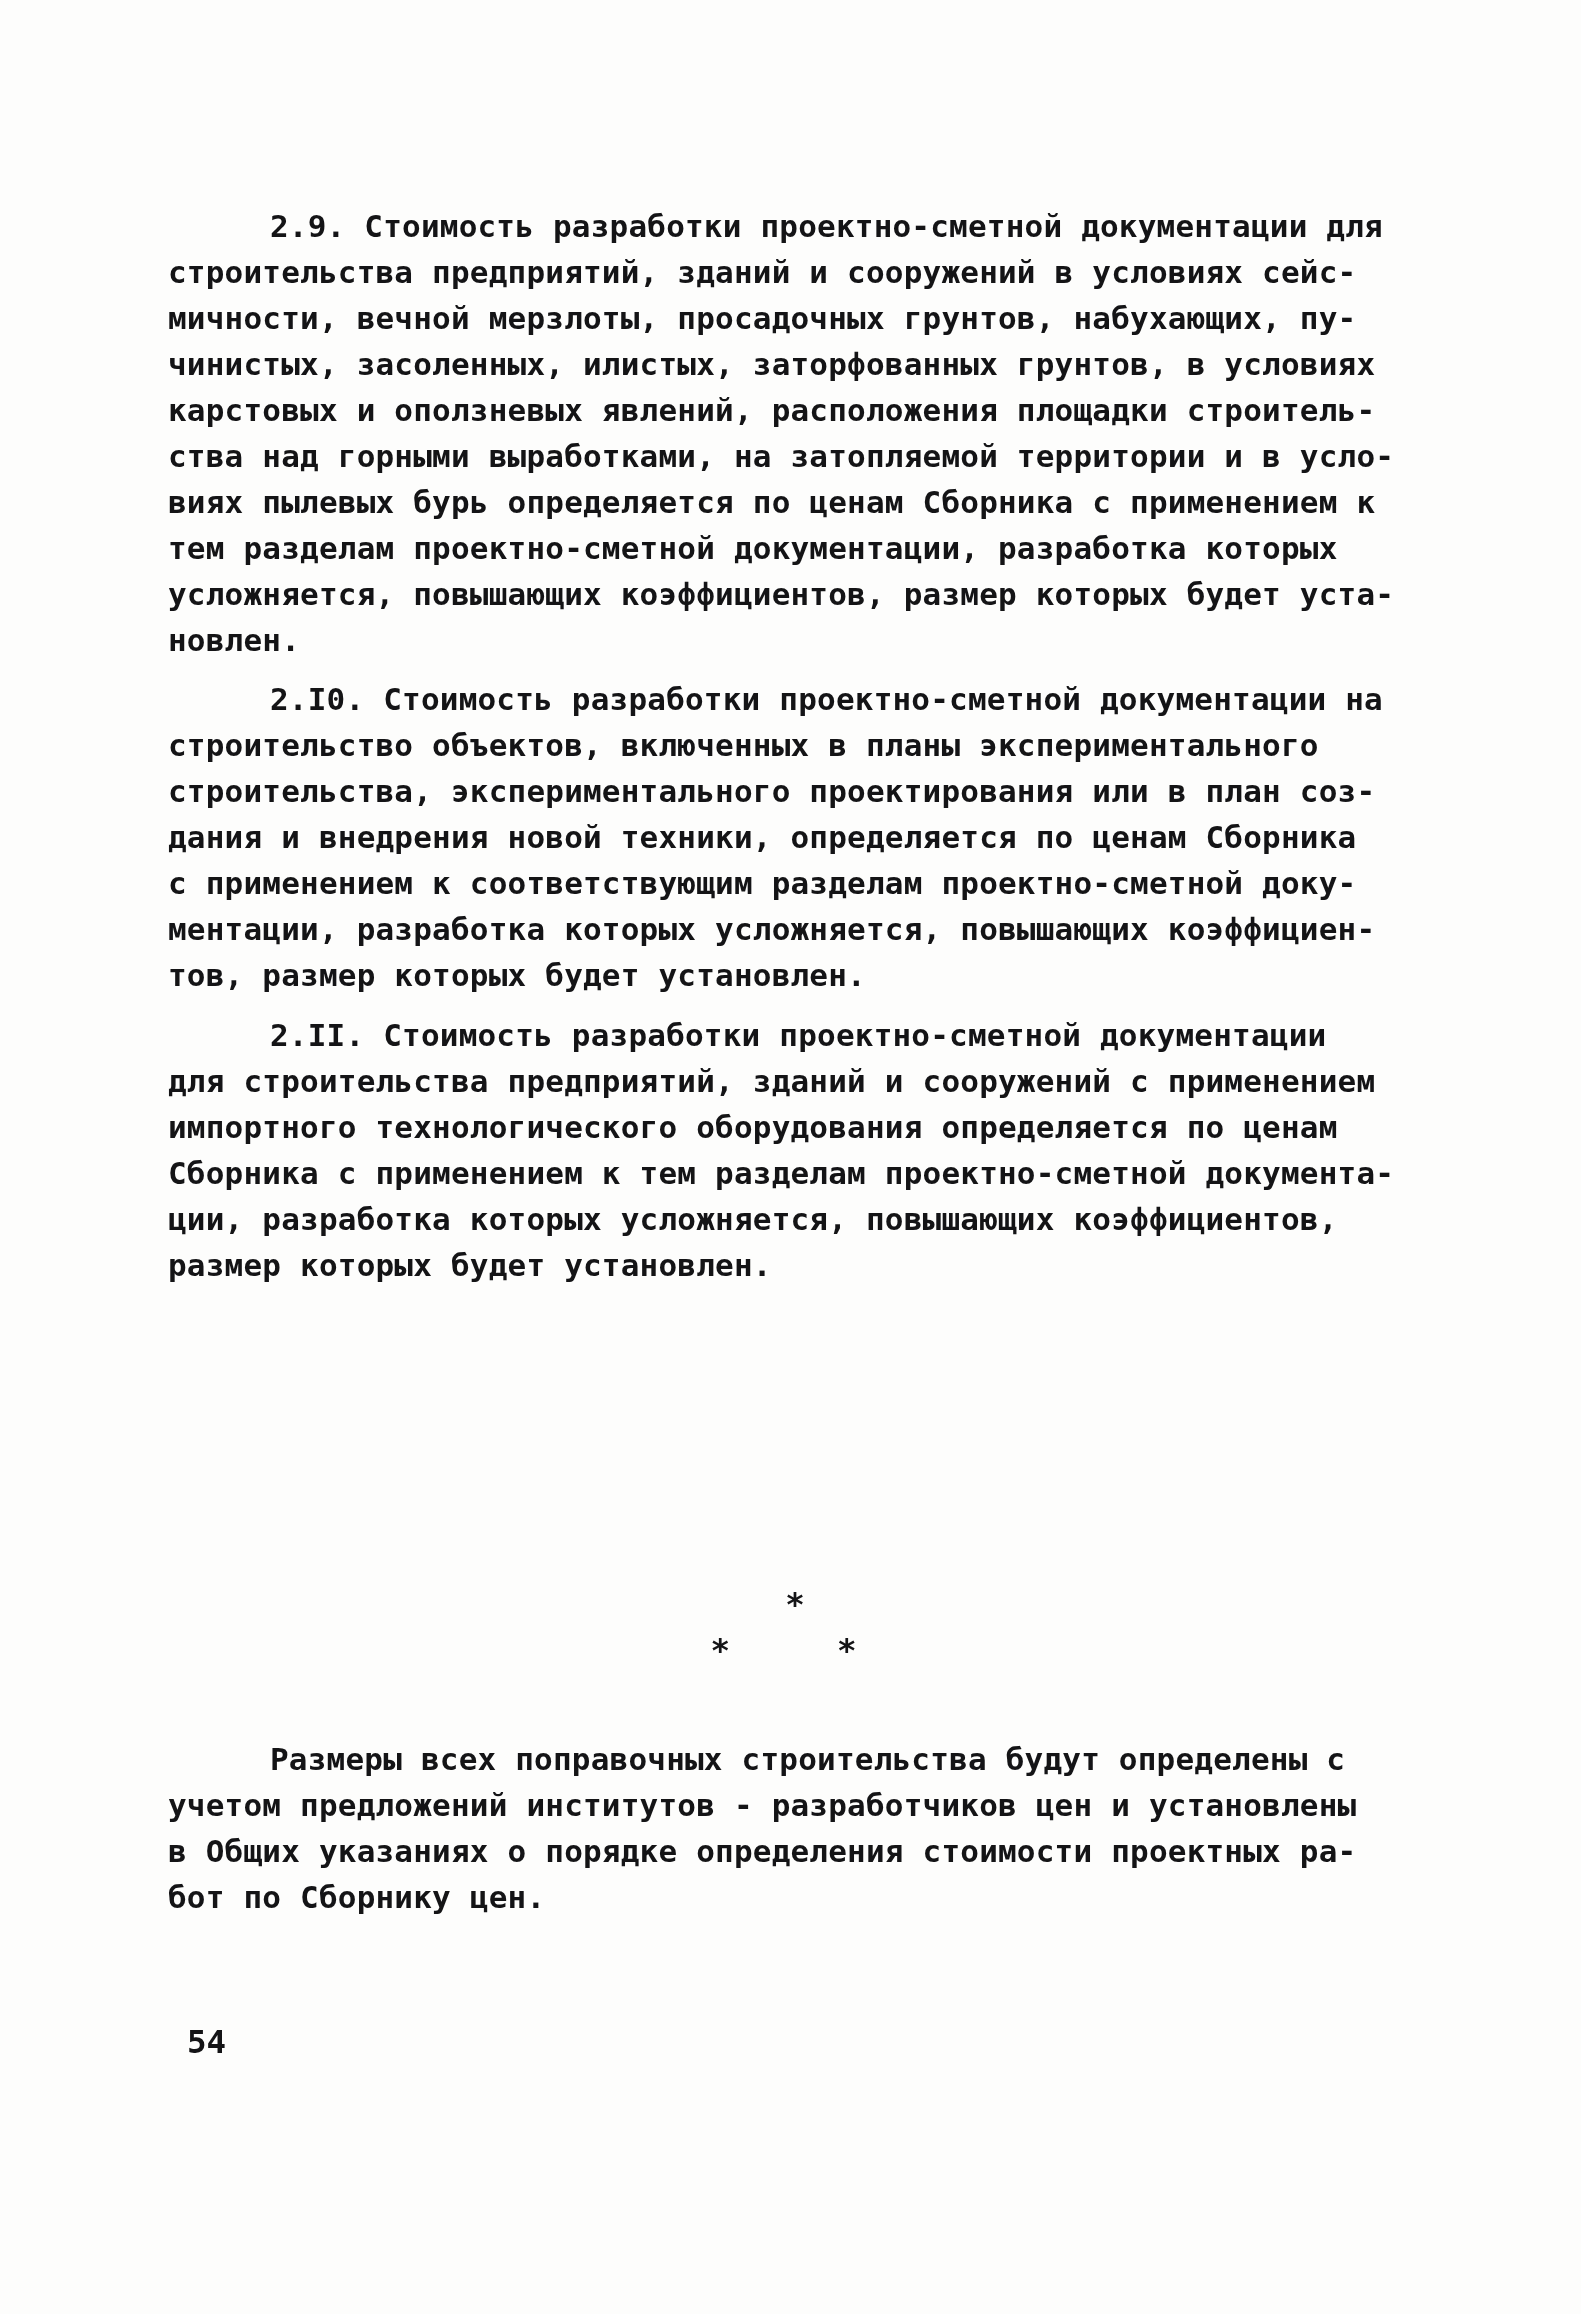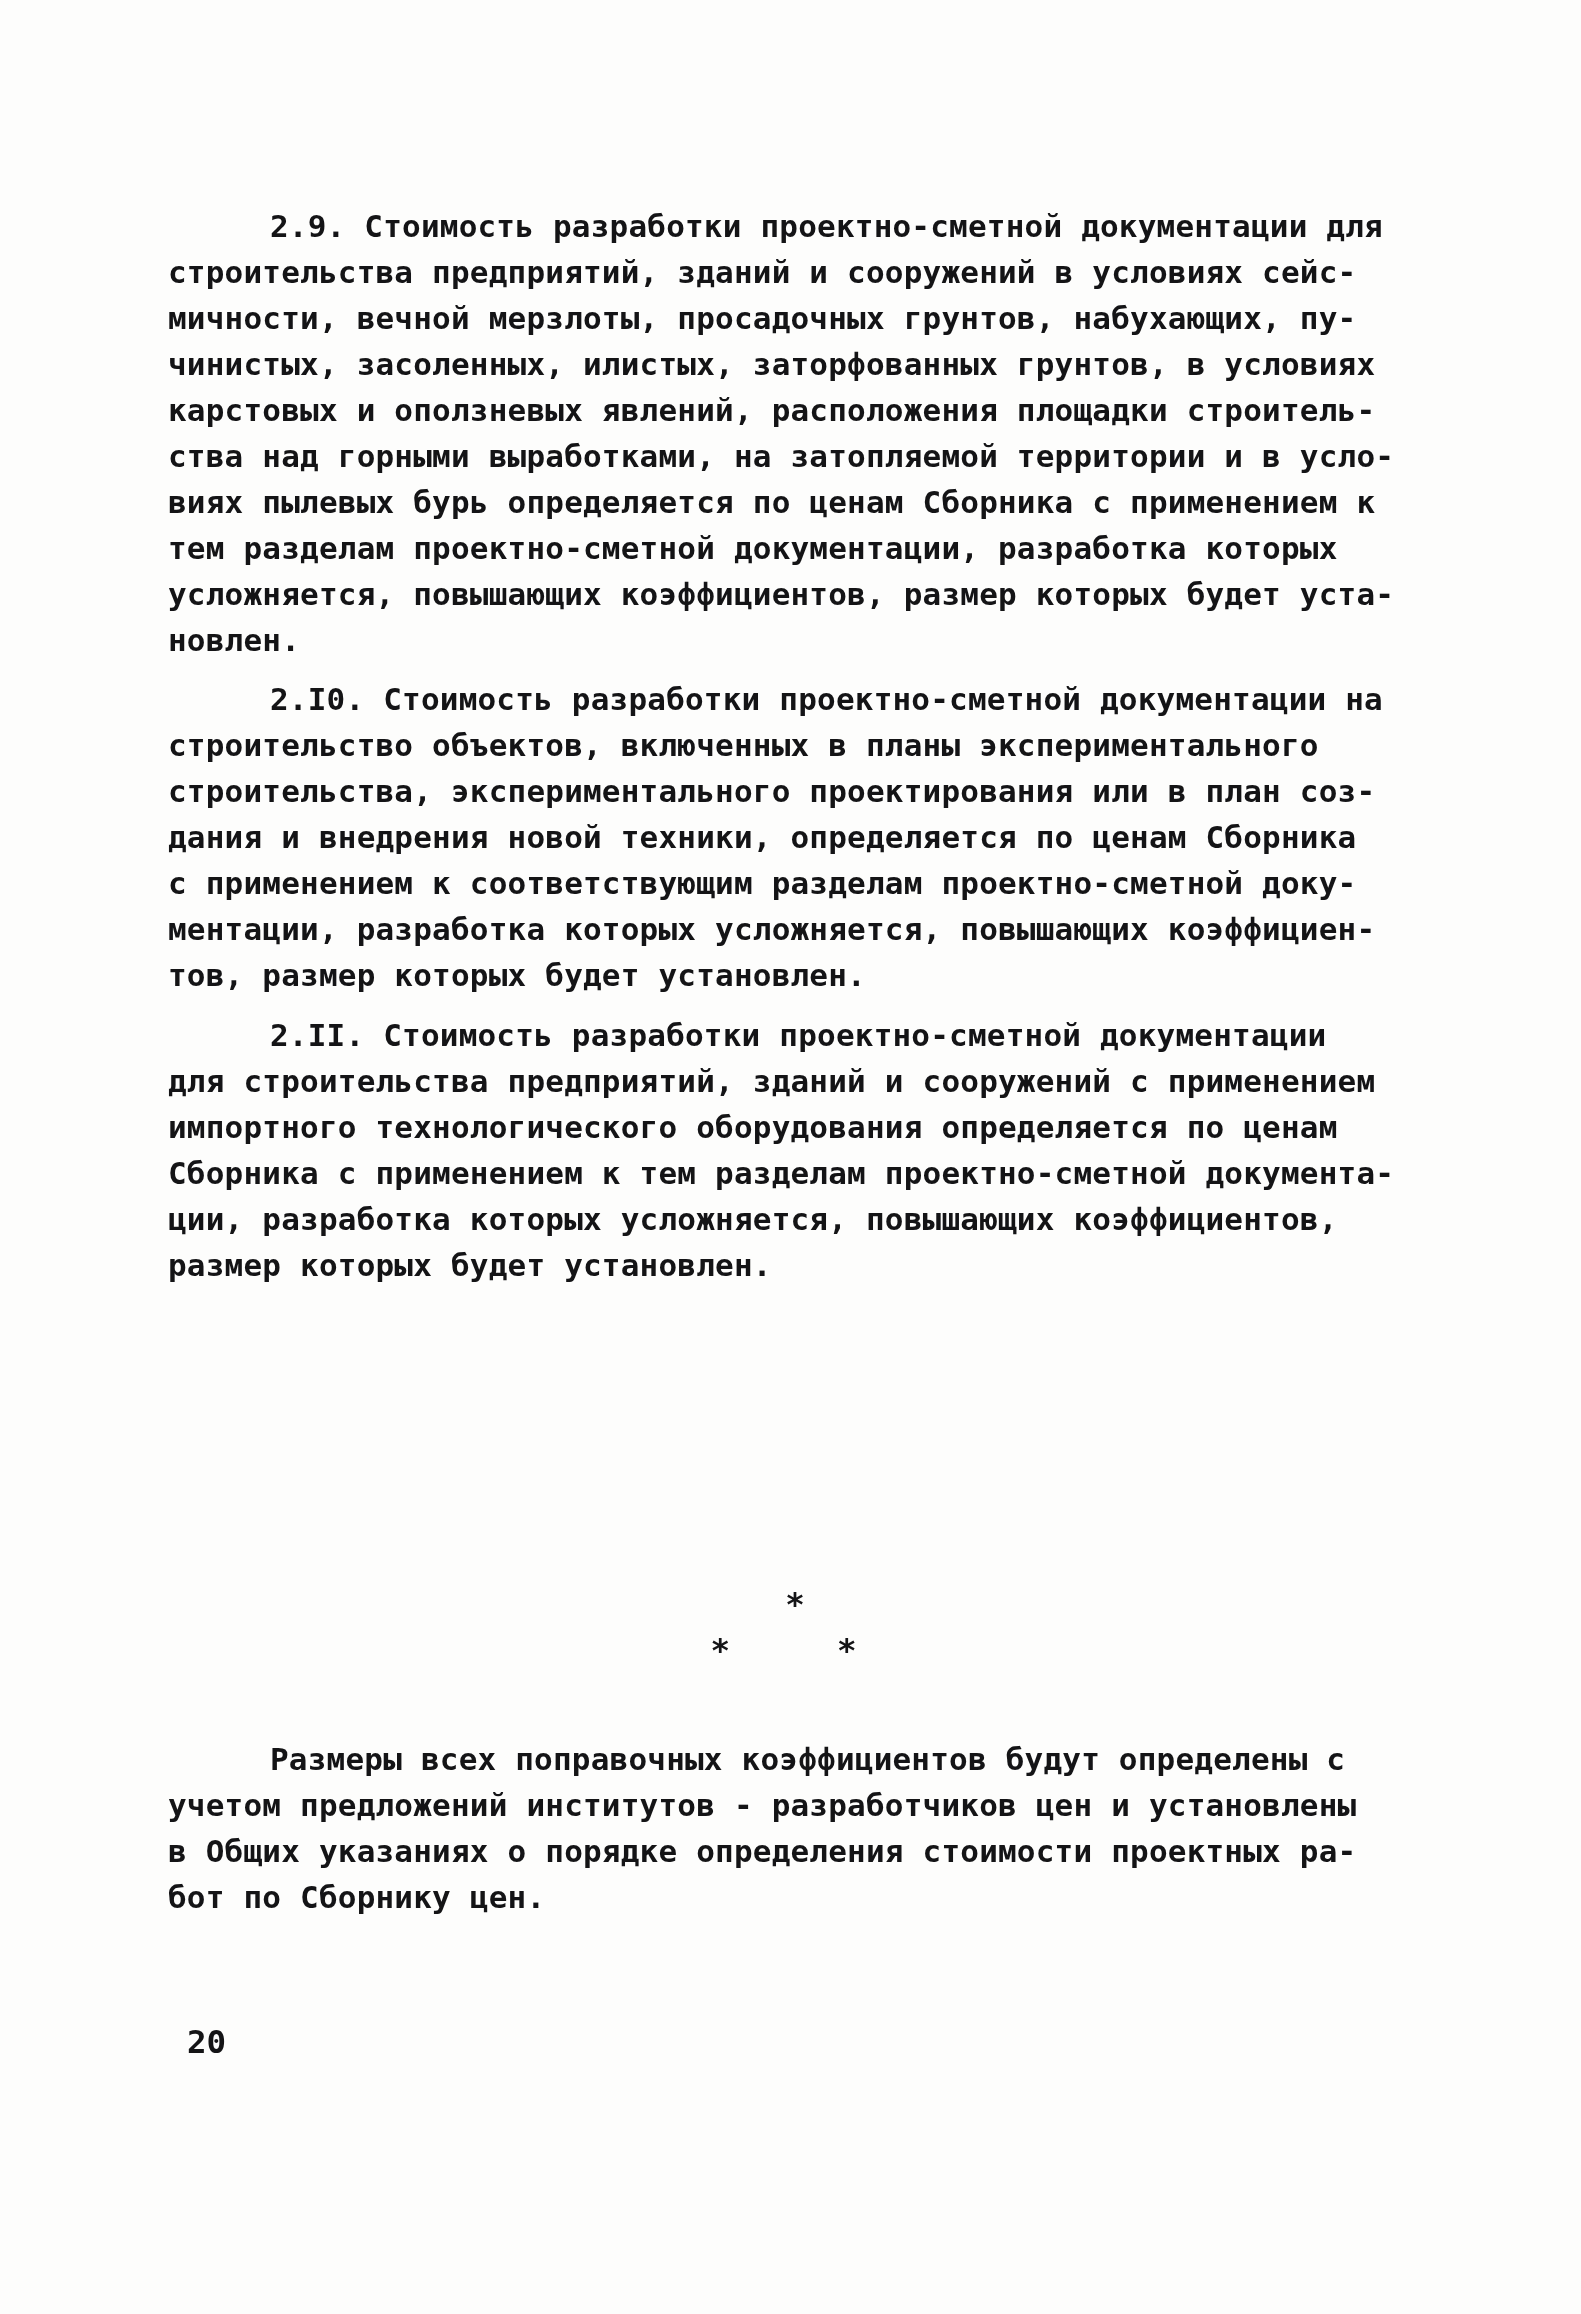--- a/index.html
+++ b/index.html
@@ -104,22 +104,22 @@
     <div class="separator">
       <div class="star-top">
         <span class="star">*</span>
       </div>
       <div class="star-row">
         <span class="star">*</span>
         <span class="star">*</span>
       </div>
     </div>
 
-    <p class="doc-text closing">Размеры всех поправочных коэффициентов будут определены с
+    <p class="doc-text closing">Размеры всех поправочных строительства будут определены с
 учетом предложений институтов - разработчиков цен и установлены
 в Общих указаниях о порядке определения стоимости проектных ра-
 бот по Сборнику цен.</p>
 
   </div>
 
-  <div class="page-number">20</div>
+  <div class="page-number">54</div>
 </div>
 
 
 </body></html>

